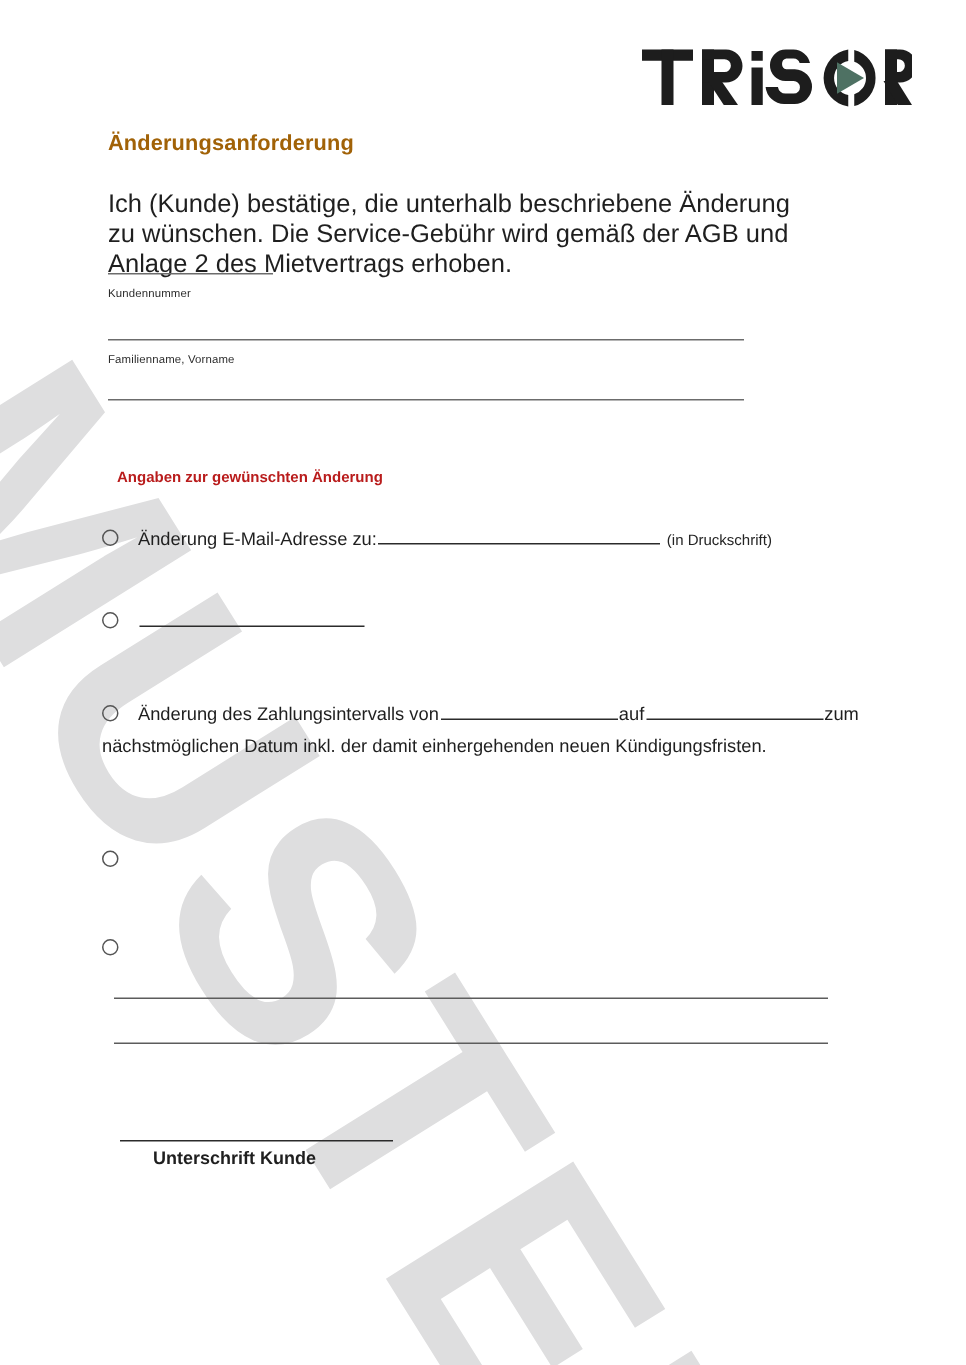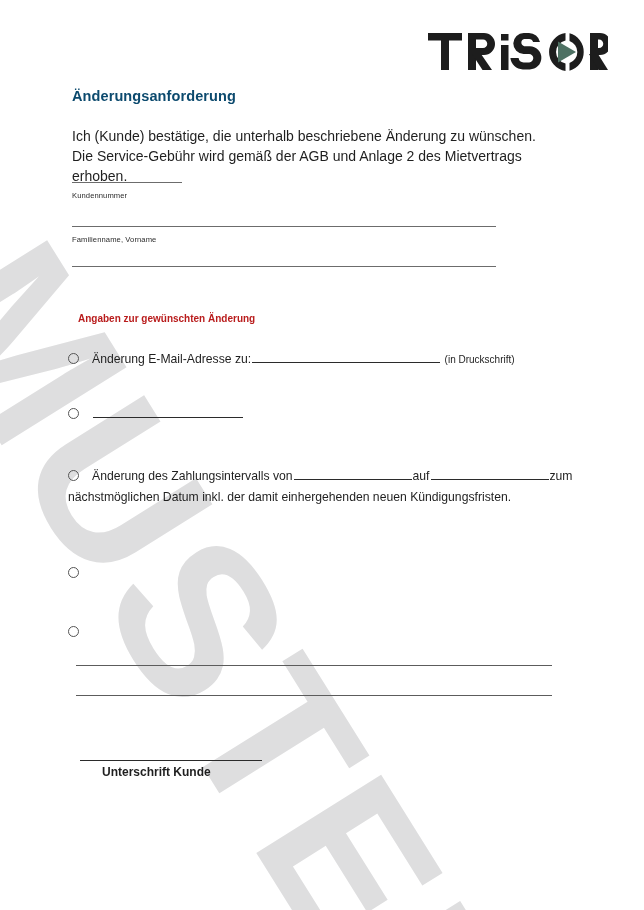--- a/index.html
+++ b/index.html
@@ -61,29 +61,29 @@
   }
   .logo-svg { display: block; }
 
   
   .doc-title {
     position: absolute;
     left: 72px;
     top: 88px;
     font-size: 14.5px;
     font-weight: bold;
-    color: #0c4a6e;
+    color: #a16207;
     letter-spacing: 0.1px;
   }
   .intro {
     position: absolute;
     left: 72px;
     top: 126px;
     width: 470px;
-    font-size: 14px;
+    font-size: 17px;
     line-height: 20px;
     color: #1f1f1f;
   }
 
   
   .field {
     position: absolute;
     left: 72px;
   }
   .field-line {

